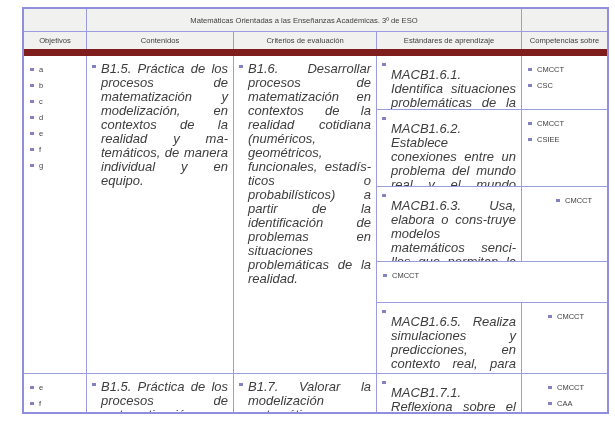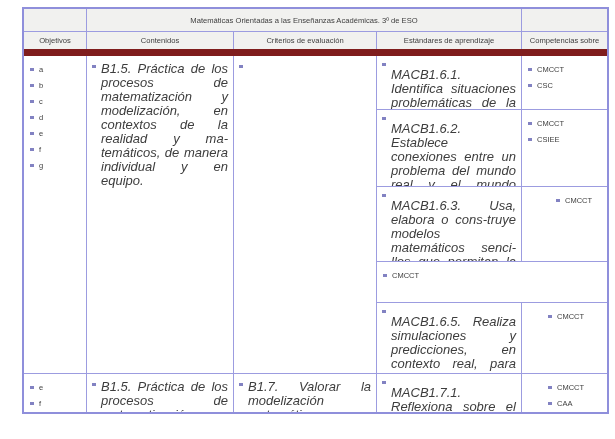--- a/index.html
+++ b/index.html
@@ -99,21 +99,21 @@
             <span>g</span>
           </div>
       </div>
     </div>
 
     <div class="c col-cont">
       <div class="para"><span class="sq"></span><span>B1.5. Práctica de los procesos de matematización y modelización, en contextos de la realidad y ma-temáticos, de manera individual y en equipo.</span></div>
     </div>
 
     <div class="c col-crit">
-      <div class="para"><span class="sq"></span></div>
+      <div class="para"><span class="sq"></span><span>B1.6. Desarrollar procesos de matematización en contextos de la realidad cotidiana (numéricos, geométricos, funcionales, estadís-ticos o probabilísticos) a partir de la identificación de problemas en situaciones problemáticas de la realidad.</span></div>
     </div>
 
     <div class="estcomp">
 
       <div class="subrow sub1">
         <div class="c col-est">
           <div class="para tight"><span class="sq"></span><span>MACB1.6.1. Identifica situaciones problemáticas de la realidad sus-ceptibles de contener problemas de interés.</span></div>
         </div>
         <div class="c col-comp">
           <div class="blist">

